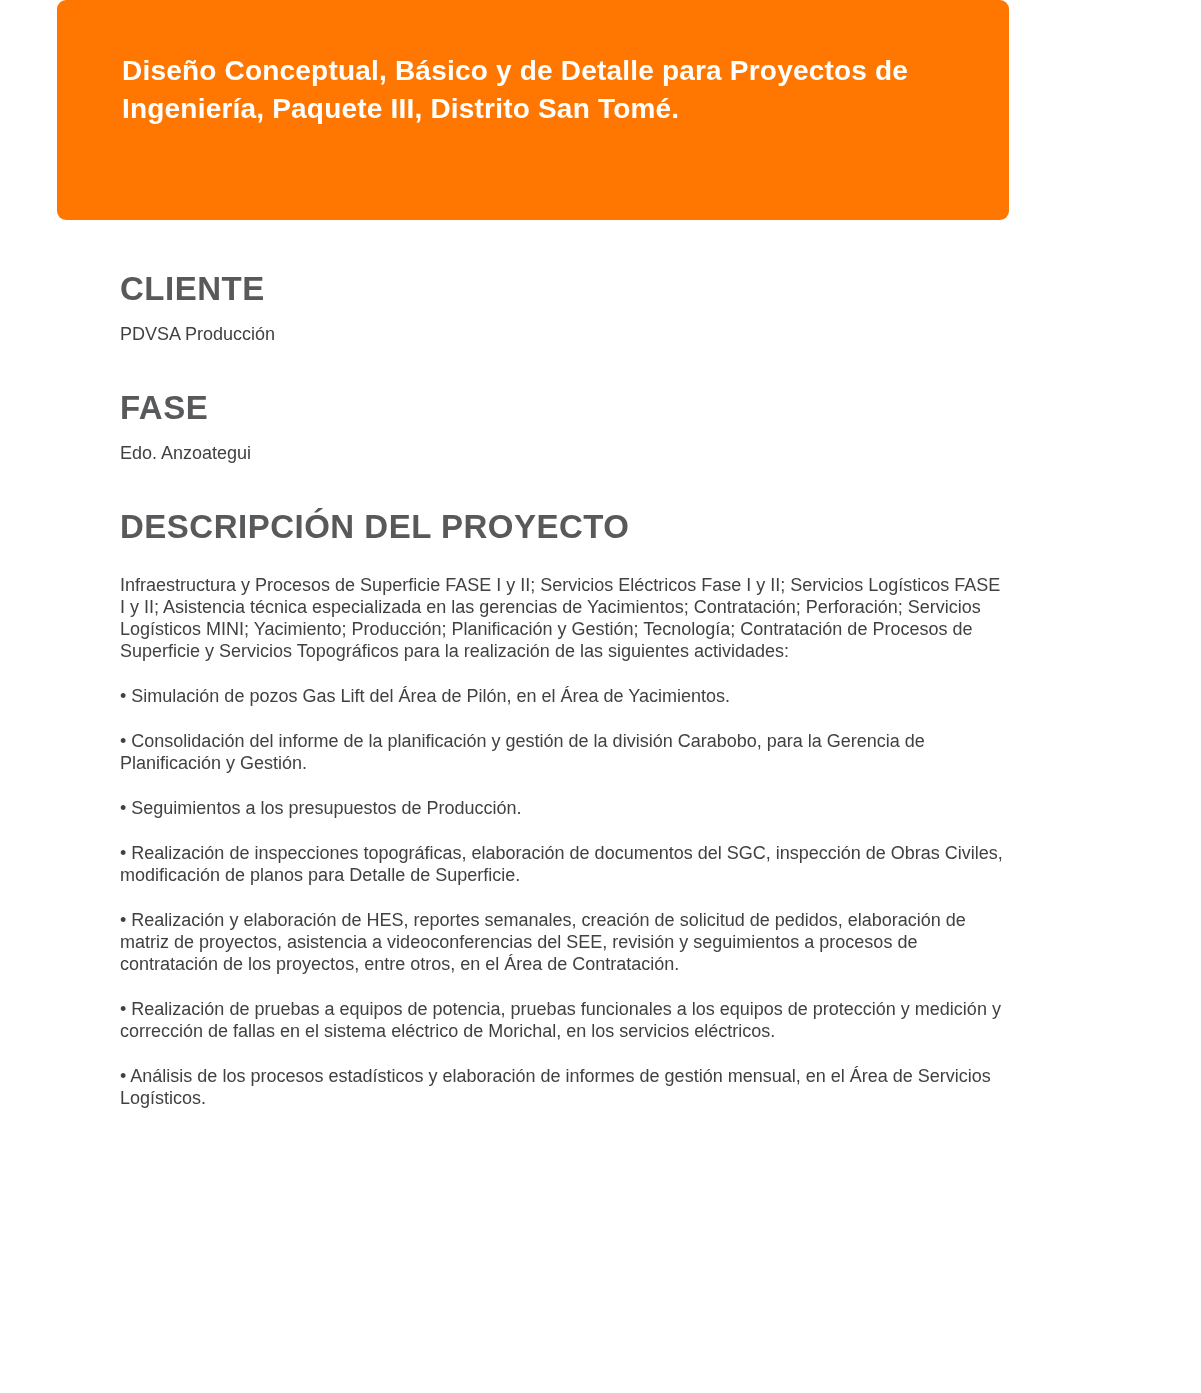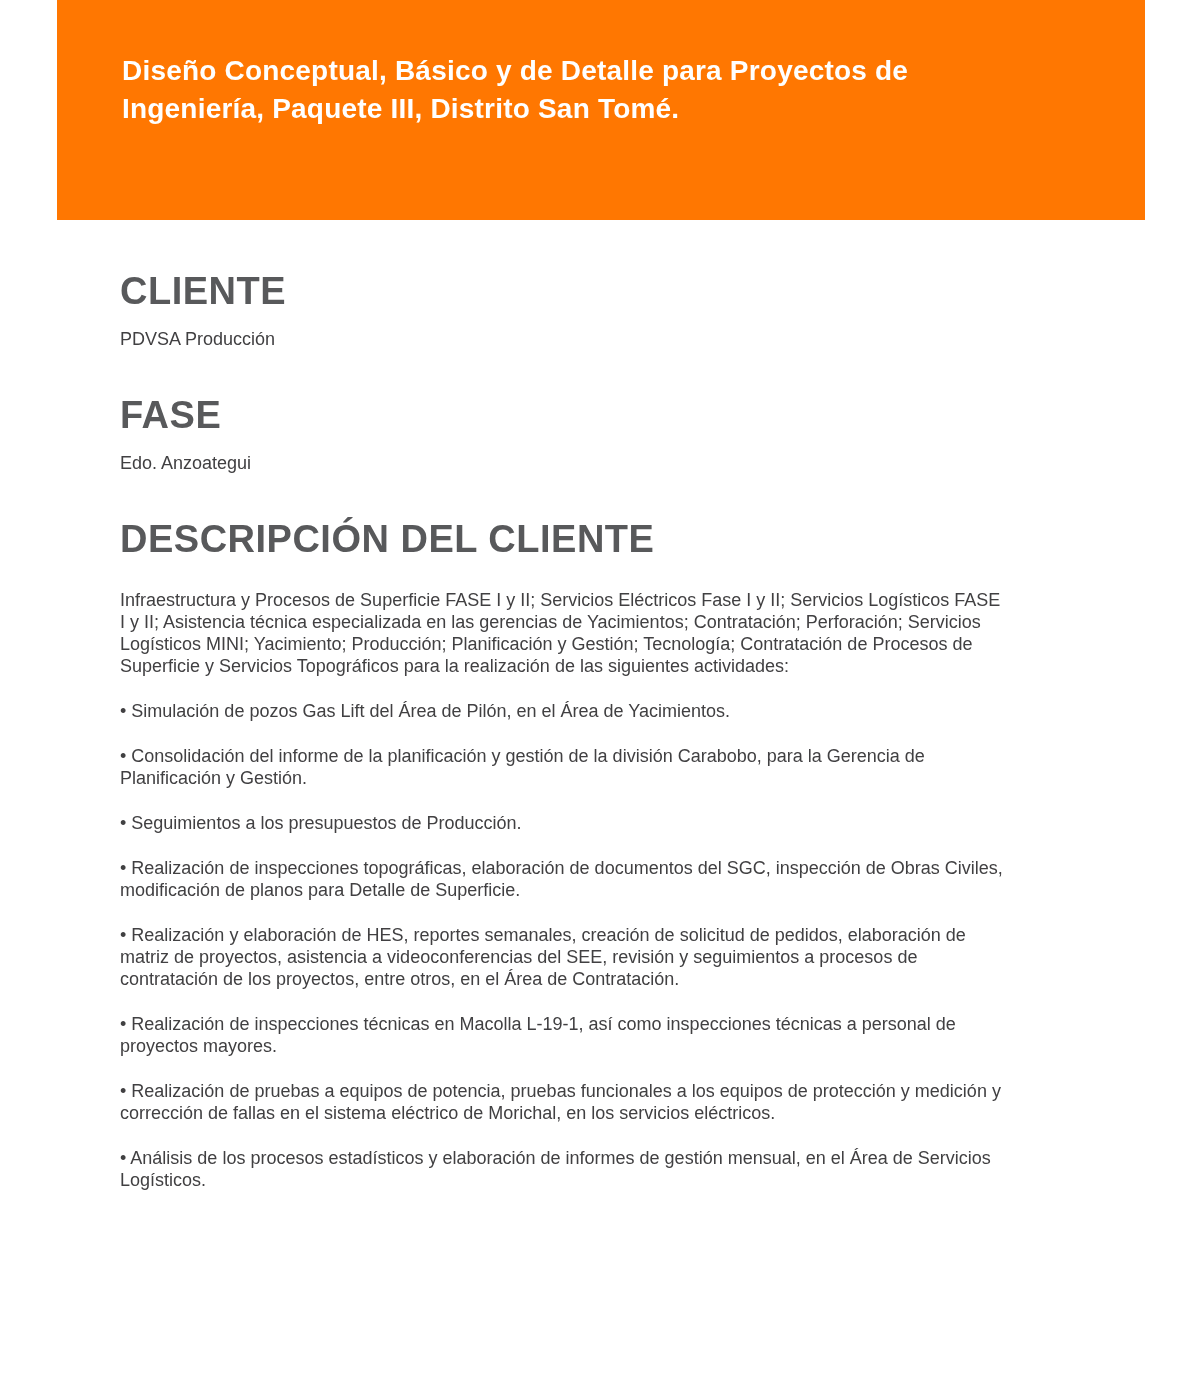--- a/index.html
+++ b/index.html
@@ -14,45 +14,46 @@
     width: 1201px;
     height: 1393px;
     background: #ffffff;
     overflow: hidden;
   }
 
   .banner {
     position: absolute;
     left: 57px;
     top: 0;
-    width: 1088px;
+    width: 952px;
     height: 220px;
     background: #FF7701;
     padding: 52px 60px 9px 65px;
+    border-radius: 9px;
   }
 
   .banner-title {
     max-width: 900px;
     color: #ffffff;
     font-size: 28px;
     font-weight: bold;
     line-height: 38px;
     letter-spacing: 0.2px;
   }
 
   .content {
     position: absolute;
     left: 120px;
     top: 220px;
     width: 888px;
   }
 
   .section-heading {
     color: #58595B;
-    font-size: 38px;
+    font-size: 33px;
     font-weight: bold;
     letter-spacing: 0.5px;
     margin: 44px 0 15px 0;
   }
 
   .section-heading.first {
     margin-top: 50px;
   }
 
   .section-value {
@@ -93,36 +94,35 @@
   </div>
 
   <div class="content">
 
     <h2 class="section-heading first">CLIENTE</h2>
     <div class="section-value">PDVSA Producción</div>
 
     <h2 class="section-heading">FASE</h2>
     <div class="section-value">Edo. Anzoategui</div>
 
-    <h2 class="section-heading">DESCRIPCIÓN DEL CLIENTE</h2>
+    <h2 class="section-heading">DESCRIPCIÓN DEL PROYECTO</h2>
     <p class="intro-paragraph">Infraestructura y Procesos de Superficie FASE I y II; Servicios Eléctricos Fase I y II; Servicios Logísticos FASE I y II; Asistencia técnica especializada en las gerencias de Yacimientos; Contratación; Perforación; Servicios Logísticos MINI; Yacimiento; Producción; Planificación y Gestión; Tecnología; Contratación de Procesos de Superficie y Servicios Topográficos para la realización de las siguientes actividades:</p>
 
     <div class="activities">
 
       <p class="activity"><span class="bullet-marker">•</span> <span>Simulación de pozos Gas Lift del Área de Pilón, en el Área de Yacimientos.</span></p>
 
       <p class="activity"><span class="bullet-marker">•</span> <span>Consolidación del informe de la planificación y gestión de la división Carabobo, para la Gerencia de Planificación y Gestión.</span></p>
 
       <p class="activity"><span class="bullet-marker">•</span> <span>Seguimientos a los presupuestos de Producción.</span></p>
 
       <p class="activity"><span class="bullet-marker">•</span> <span>Realización de inspecciones topográficas, elaboración de documentos del SGC, inspección de Obras Civiles, modificación de planos para Detalle de Superficie.</span></p>
 
       <p class="activity"><span class="bullet-marker">•</span> <span>Realización y elaboración de HES, reportes semanales, creación de solicitud de pedidos, elaboración de matriz de proyectos, asistencia a videoconferencias del SEE, revisión y seguimientos a procesos de contratación de los proyectos, entre otros, en el Área de Contratación.</span></p>
 
-      <p class="activity"><span class="bullet-marker">•</span> <span>Realización de inspecciones técnicas en Macolla L-19-1, así como inspecciones técnicas a personal de proyectos mayores.</span></p>
 
       <p class="activity"><span class="bullet-marker">•</span> <span>Realización de pruebas a equipos de potencia, pruebas funcionales a los equipos de protección y medición y corrección de fallas en el sistema eléctrico de Morichal, en los servicios eléctricos.</span></p>
 
       <p class="activity"><span class="bullet-marker">•</span> <span>Análisis de los procesos estadísticos y elaboración de informes de gestión mensual, en el Área de Servicios Logísticos.</span></p>
 
     </div>
 
   </div>
 
 </div>

